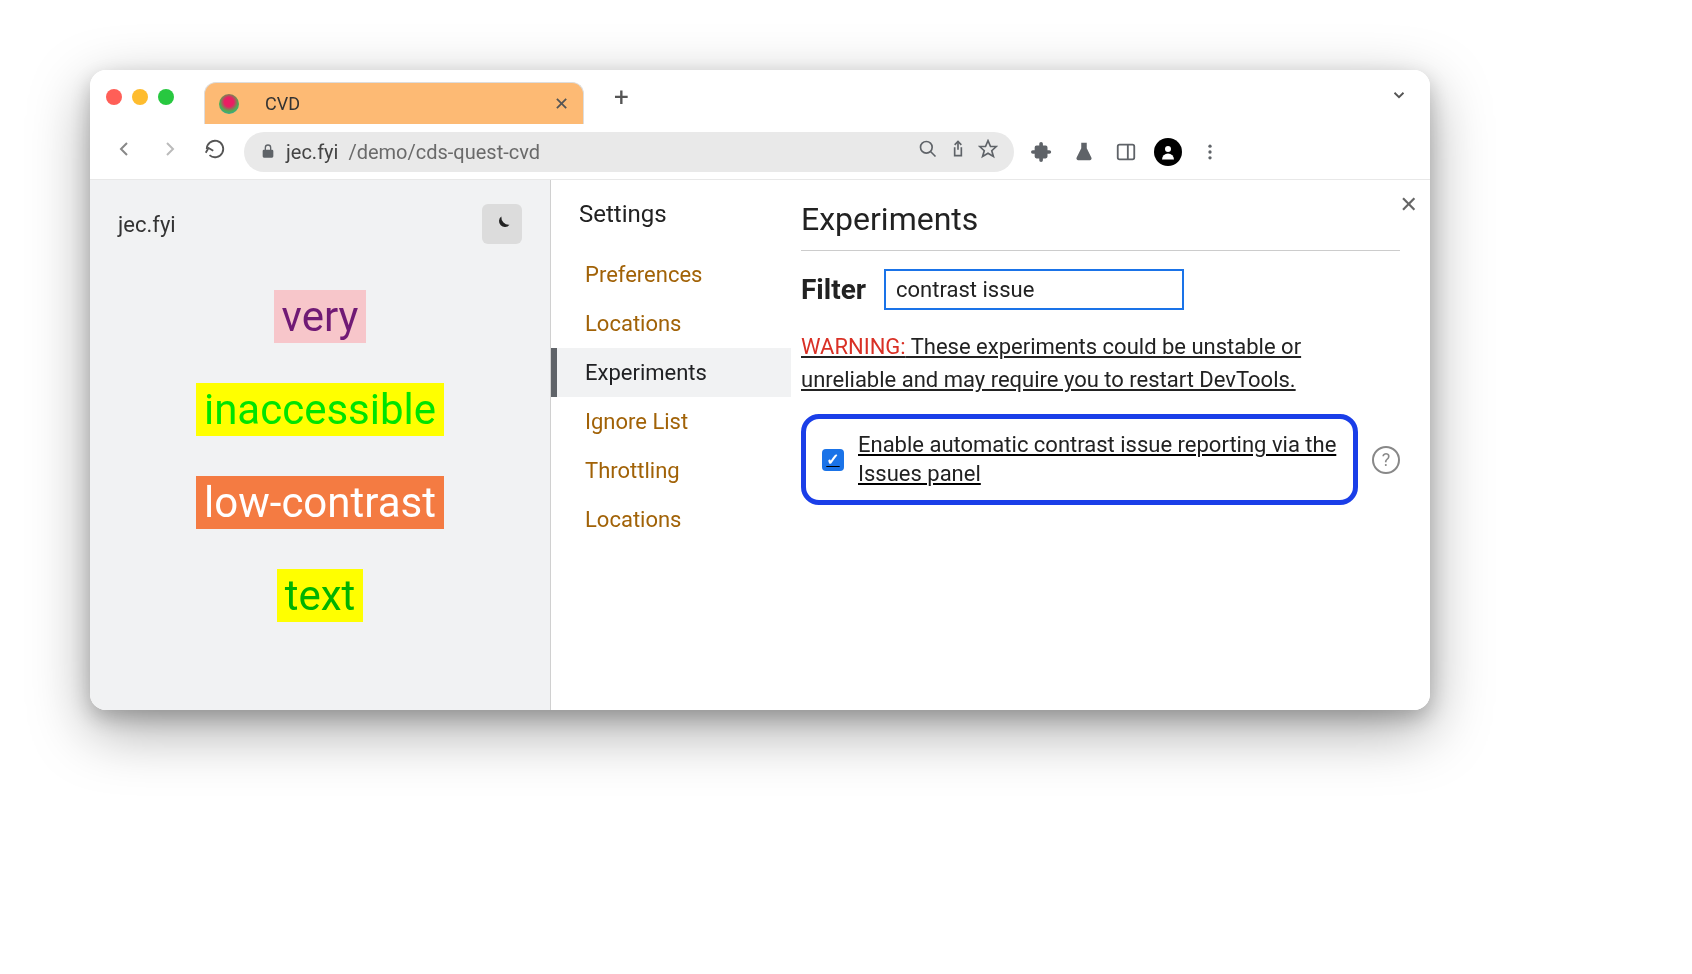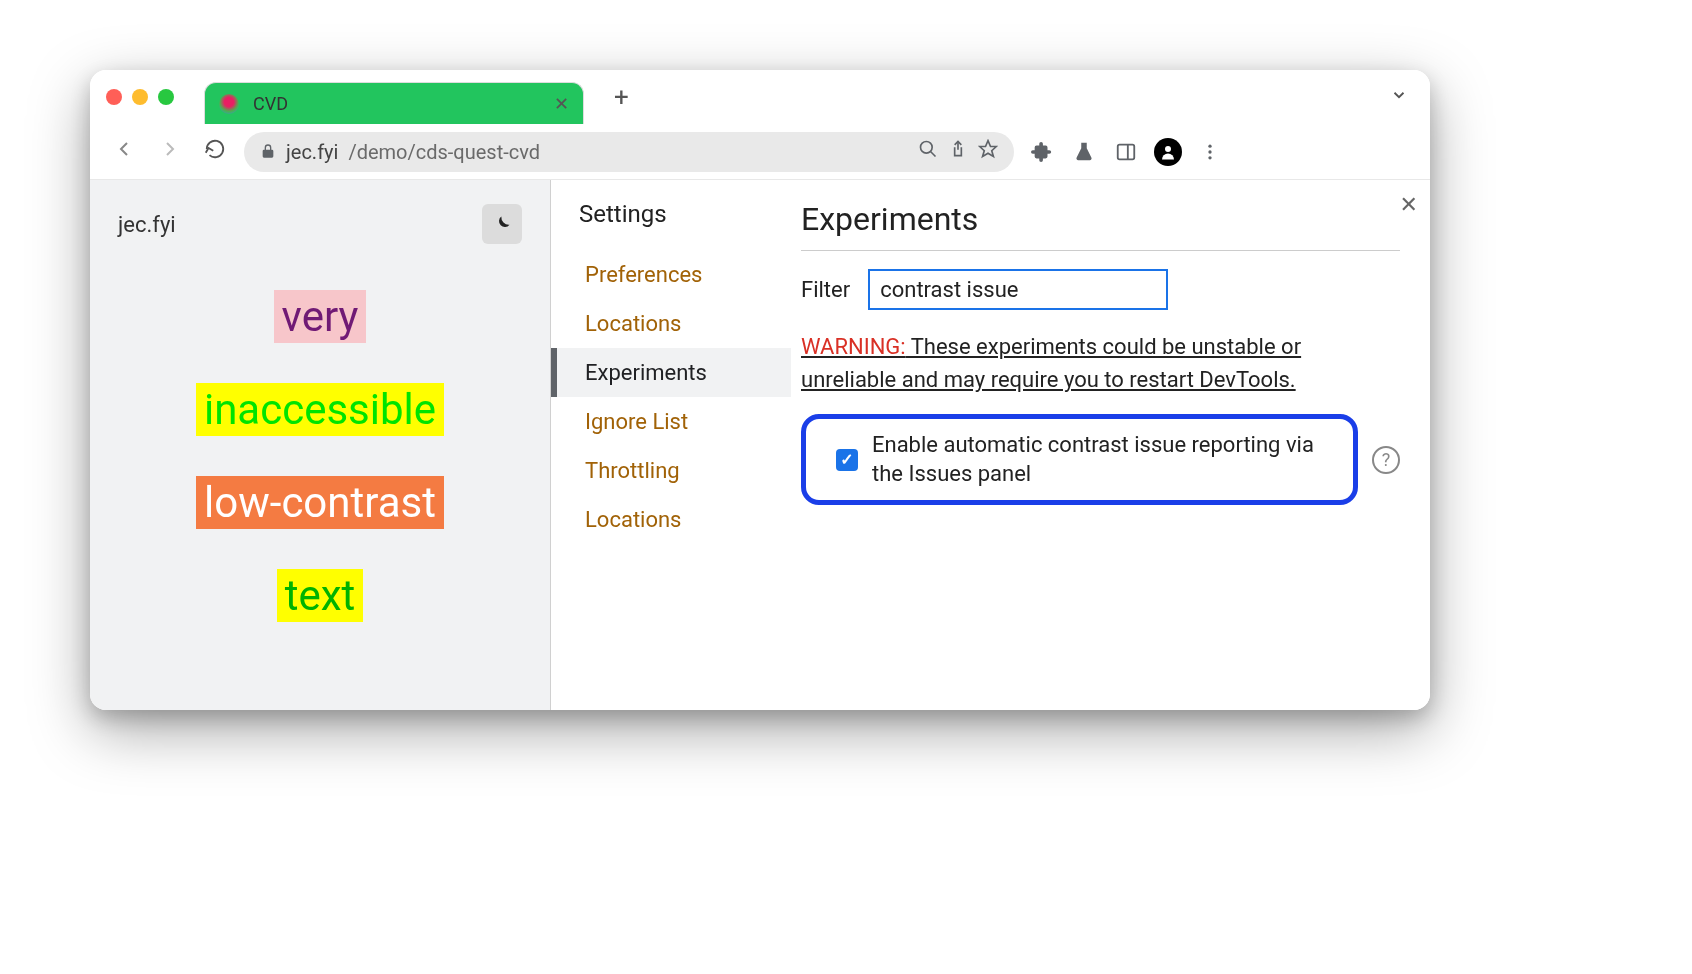--- a/index.html
+++ b/index.html
@@ -29,29 +29,29 @@
     gap: 10px;
   }
   .traffic { display: flex; gap: 10px; margin-right: 20px; }
   .tl { width: 16px; height: 16px; border-radius: 50%; }
   .tl.red { background: #ff5f57; }
   .tl.yel { background: #febc2e; }
   .tl.grn { background: #28c840; }
   .tab {
     display: flex;
     align-items: center;
-    gap: 14px;
+    gap: 26px;
     padding: 8px 14px;
     border: 1px solid #ddd;
     border-bottom: none;
     border-radius: 12px 12px 0 0;
     height: 42px;
     margin-top: 12px;
     min-width: 380px;
-    background: #22c55e;
+    background: #fdba74;
   }
   .favicon {
     width: 20px; height: 20px; border-radius: 50%;
     background: radial-gradient(circle at 50% 40%, #e91e63 30%, #4caf50 60%, #2196f3 100%);
   }
   .tab-title { font-size: 18px; color: #333; }
   .tab-close { margin-left: auto; color: #555; font-size: 18px; cursor: pointer; }
   .newtab { font-size: 26px; color: #555; margin-left: 12px; cursor: pointer; padding: 4px 8px; }
   .tabspacer { flex: 1; }
   .tabchevron { color: #555; font-size: 20px; padding: 6px; cursor: pointer; }
@@ -123,32 +123,33 @@
   }
   .dt-navitem.active {
     color: #202124; background: #f1f2f3;
     border-left: 6px solid #5f6368; margin-left: -28px; padding-left: 28px;
   }
   .dt-main { flex: 1; padding: 20px 30px 20px 10px; position: relative; }
   .dt-close { position: absolute; top: 8px; right: 8px; font-size: 22px; color: #666; cursor: pointer; padding:4px;}
   .dt-main h2 { font-size: 32px; color: #222; font-weight: 400; margin-bottom: 12px;}
   .dt-main hr { border: none; border-top: 1px solid #ccc; margin-bottom: 18px; }
   .filter-row { display:flex; align-items:center; gap: 18px; margin-bottom: 20px;}
-  .filter-label { font-size: 22px; color: #222; }
+  .filter-label { font-size: 28px; color: #222; font-weight: bold; }
   .filter-input {
     border: 2px solid #1a73e8; padding: 6px 10px; font-size: 22px;
     width: 300px; color: #222; outline: none; font-family: inherit;
   }
   .warning-text { font-size: 22px; line-height: 1.5; color: #222; margin-bottom: 18px; text-decoration: underline;}
   .warning-red { color: #d93025; }
   .exp-row { display: flex; align-items: center; gap: 14px; }
   .exp-box {
     border: 5px solid #1a3ee8; border-radius: 18px;
-    padding: 12px 30px; display: flex; align-items: center; gap: 14px;
+    padding: 12px 16px; display: flex; align-items: center; gap: 14px;
     flex: 1;
+    text-decoration: underline;
   }
   .chk {
     width: 22px; height: 22px; border-radius: 4px; background: #1a73e8;
     display:flex;align-items:center;justify-content:center; flex-shrink:0;
   }
   .chk::after { content:"✓"; color:#fff; font-size:16px; font-weight:bold;}
   .exp-label { font-size: 22px; color: #222; line-height: 1.3; }
   .help-icon {
     width: 28px; height: 28px; border: 2px solid #888; border-radius: 50%;
     display:flex;align-items:center;justify-content:center; color:#888; font-size:18px;

